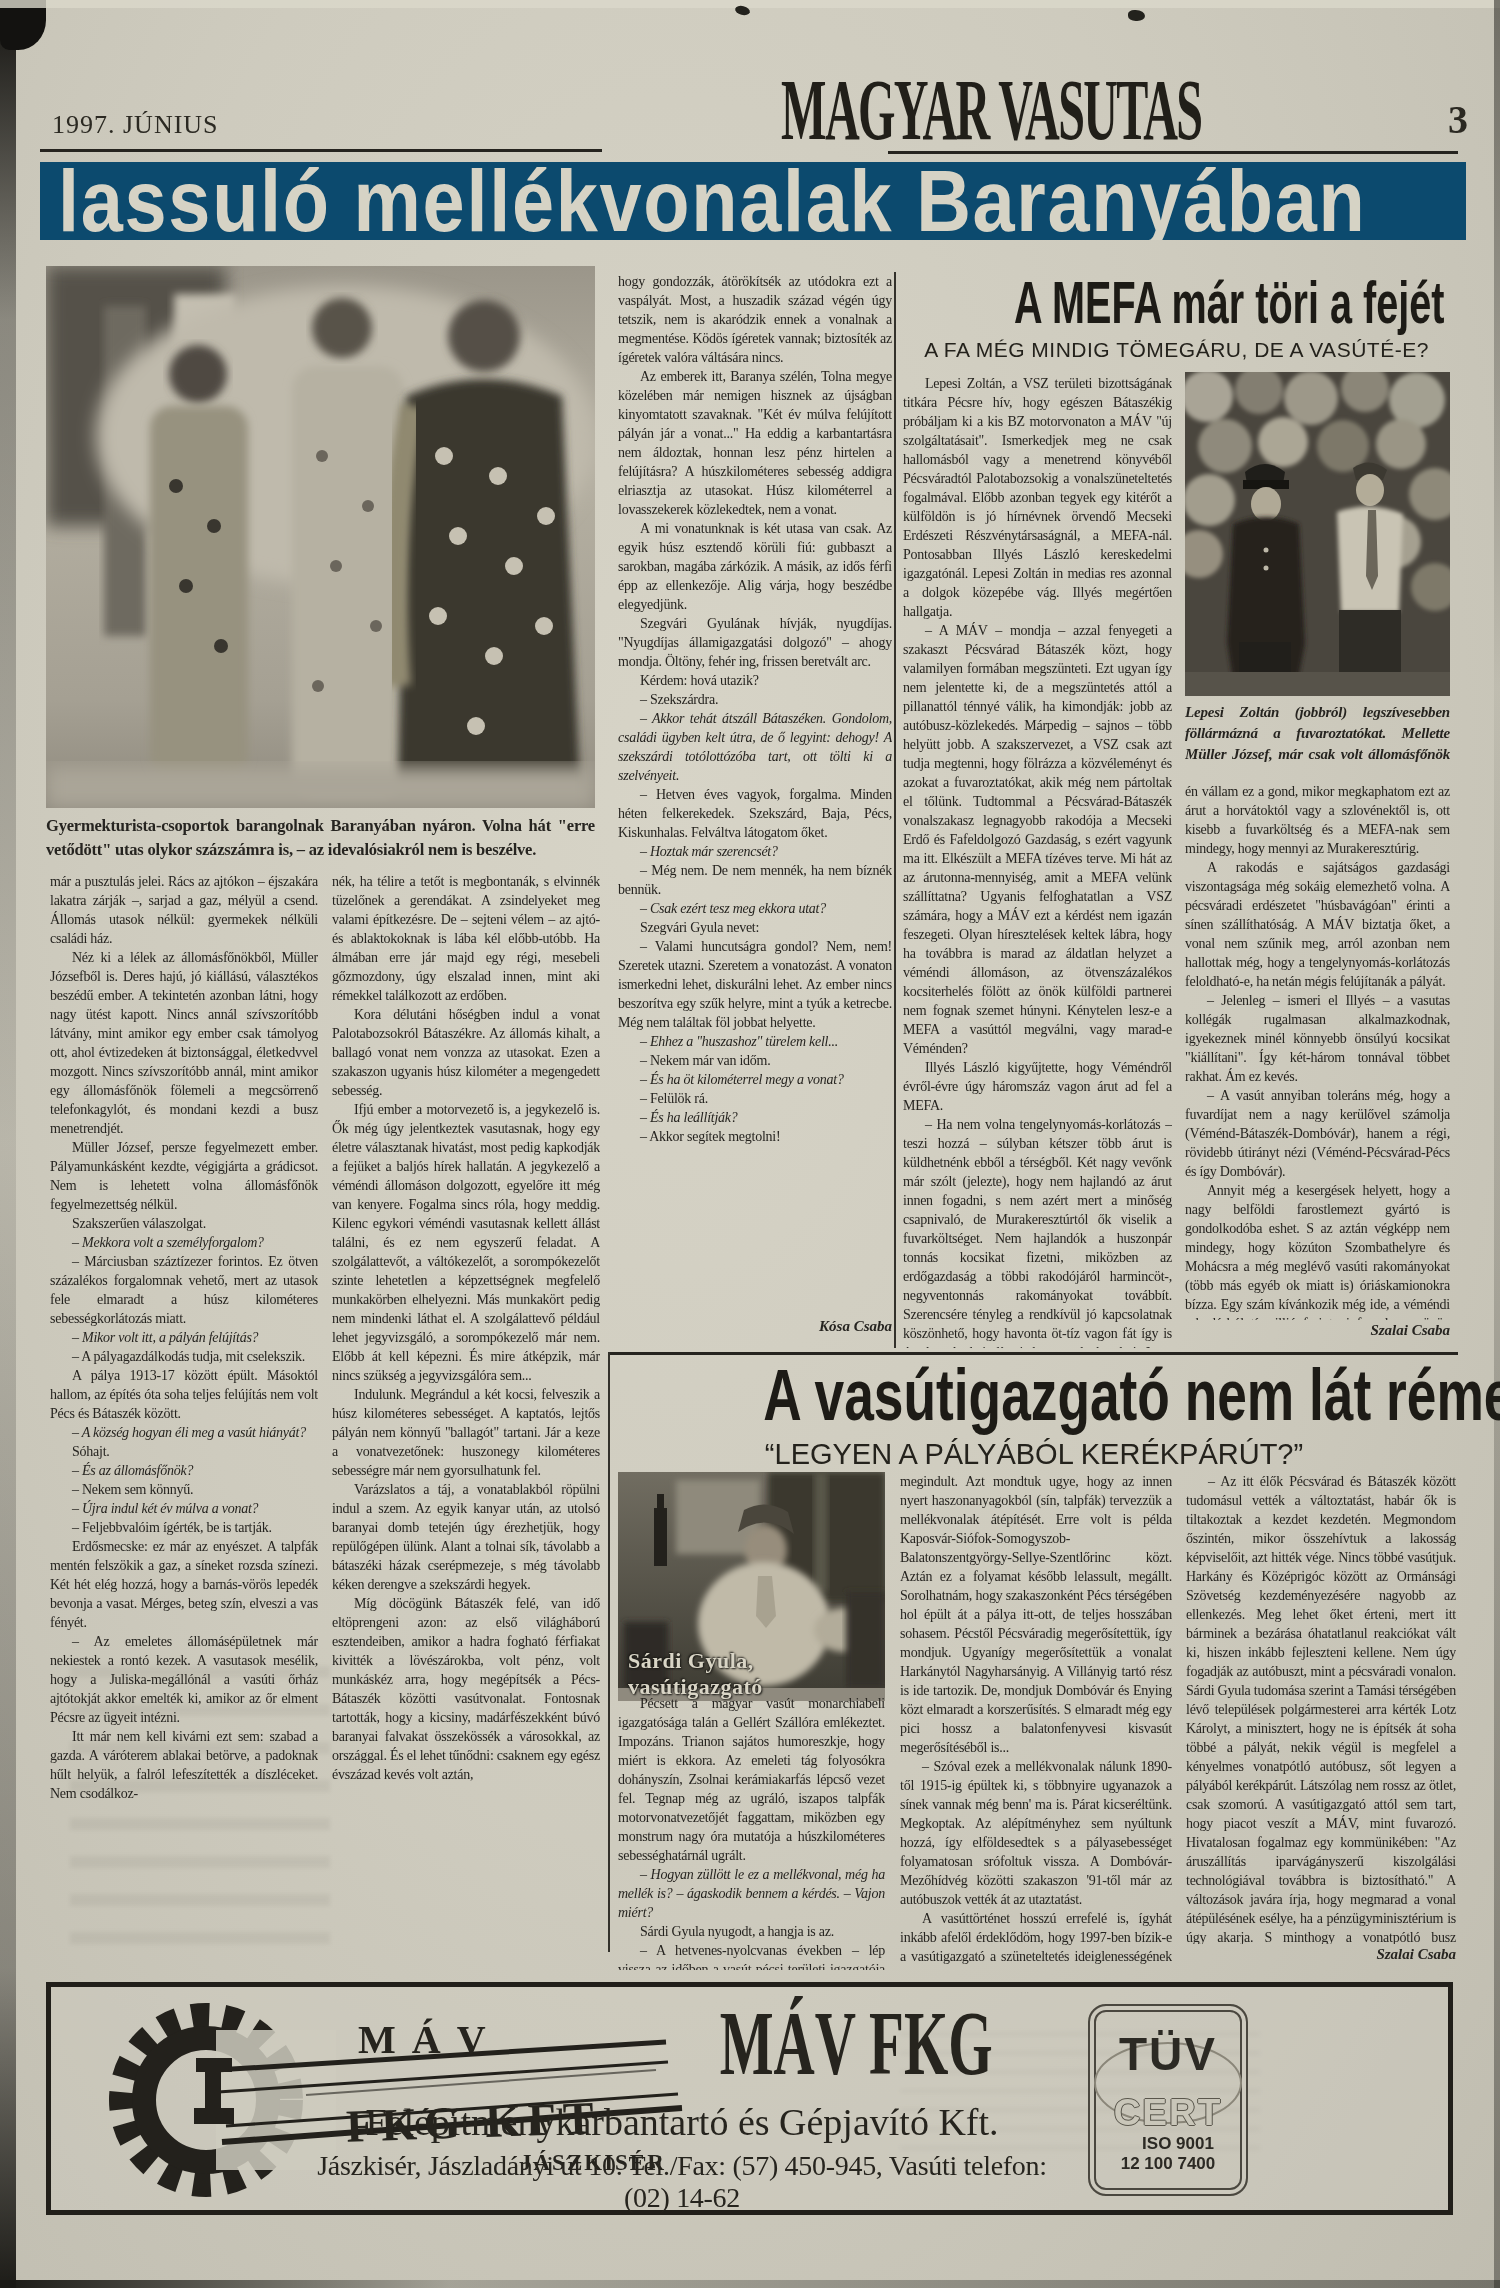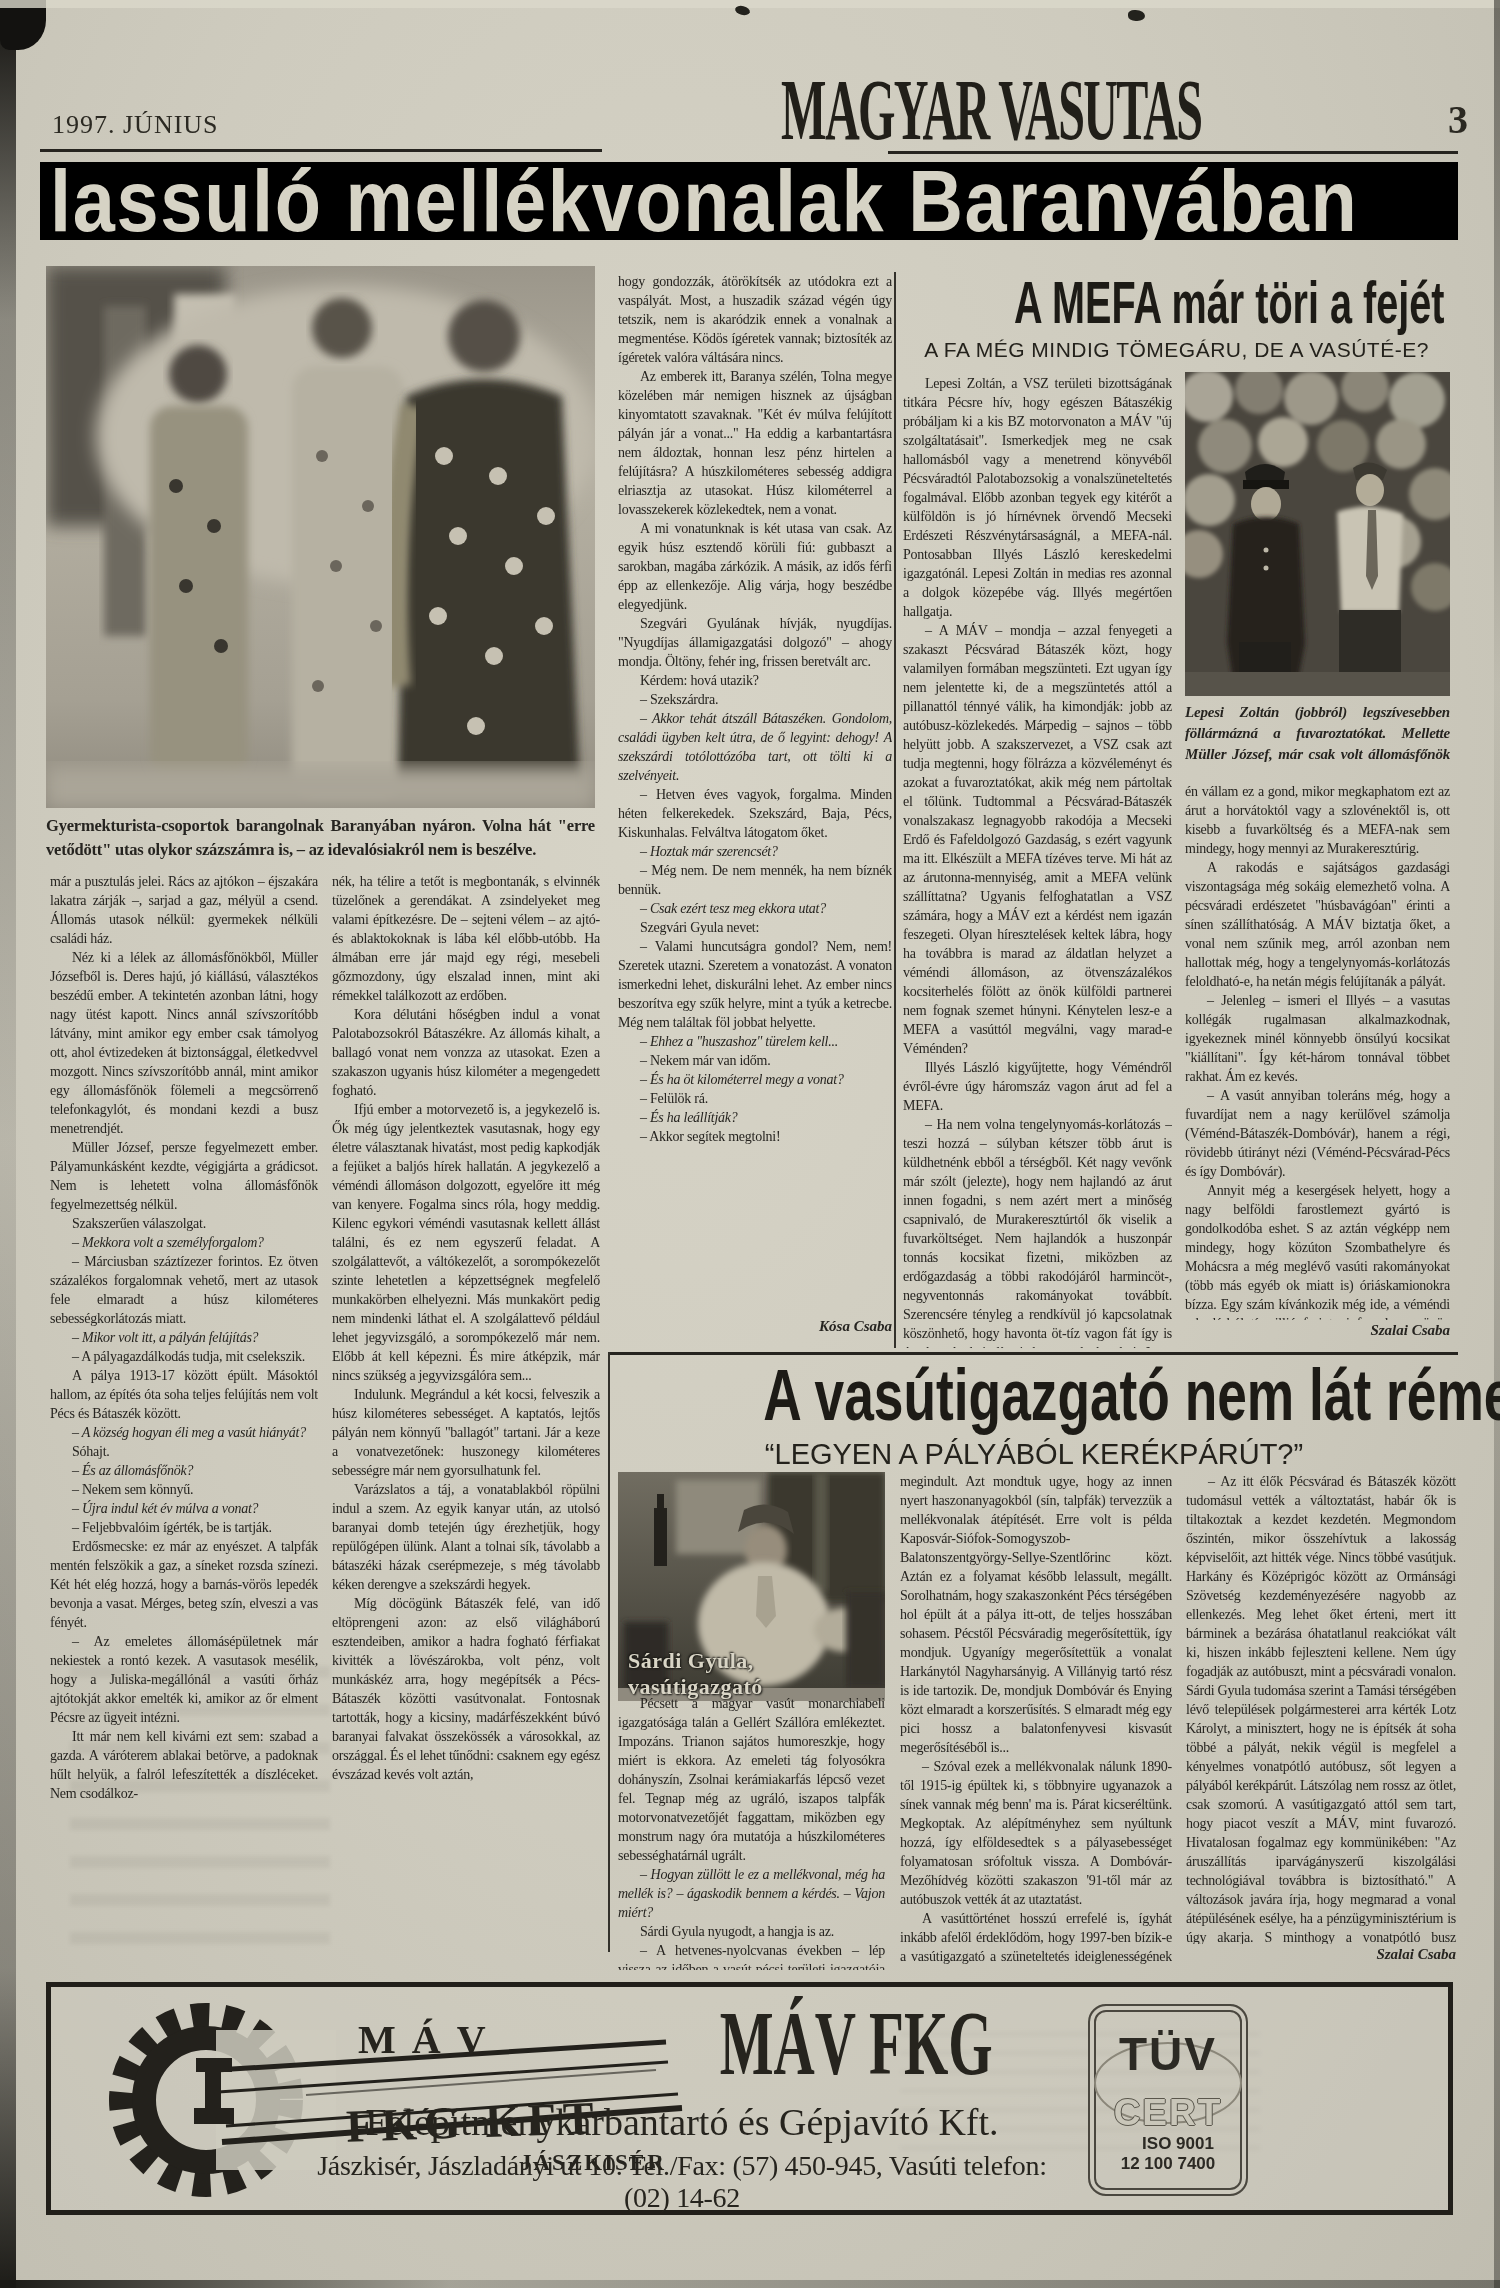--- a/index.html
+++ b/index.html
@@ -8,21 +8,21 @@
        font-family:"Liberation Serif","DejaVu Serif",serif;color:#262420;}
   .abs{position:absolute;}
   
   .date{font-size:26px;letter-spacing:1px;color:#2b2922;}
   .masthead{font-weight:bold;font-size:86px;line-height:80px;white-space:nowrap;
             transform:scaleX(.56);transform-origin:center;letter-spacing:-3px;color:#211f19;}
   .pagenum{font-size:40px;font-weight:bold;color:#2b2922;}
   .hrule{background:#26241f;height:3px;}
   .vrule{background:#33312b;width:2px;}
   
-  .banner{background:#000000;overflow:hidden;}
+  .banner{background:#0c4a6e;overflow:hidden;padding-left:8px;}
   .banner span{display:inline-block;font-family:"Liberation Sans","DejaVu Sans",sans-serif;
      font-weight:bold;font-size:88px;line-height:78px;color:#d6d3c5;white-space:nowrap;
      transform:scaleX(.86);transform-origin:left center;letter-spacing:2px;margin-left:10px;}
   
   .col{font-size:14px;line-height:19px;letter-spacing:-.25px;text-align:justify;overflow:hidden;}
   .col p.para{margin:0;text-indent:22px;}
   .col p.f{text-indent:0;}
   .col p.q{font-style:italic;}
   .byline{font-weight:bold;font-style:italic;font-size:15px;text-align:right;padding-right:8px;}
   .cap{font-weight:bold;text-align:justify;letter-spacing:-.2px;}
@@ -161,21 +161,21 @@
     <p class="para q">– És az állomásfőnök?</p>
     <p class="para ">– Nekem sem könnyű.</p>
     <p class="para q">– Újra indul két év múlva a vonat?</p>
     <p class="para ">– Feljebbvalóim ígérték, be is tartják.</p>
     <p class="para ">Erdősmecske: ez már az enyészet. A talpfák mentén felszökik a gaz, a síneket rozsda színezi. Két hét elég hozzá, hogy a barnás-vörös lepedék bevonja a vasat. Mérges, beteg szín, elveszi a vas fényét.</p>
     <p class="para ">– Az emeletes állomásépületnek már nekiestek a rontó kezek. A vasutasok mesélik, hogy a Juliska-megállónál a vasúti őrház ajtótokját akkor emelték ki, amikor az őr elment Pécsre az ügyeit intézni.</p>
     <p class="para ">Itt már nem kell kivárni ezt sem: szabad a gazda. A váróterem ablakai betörve, a padoknak hűlt helyük, a falról lefeszítették a díszléceket. Nem csodálkoz-</p>
   </div>
 <div class="abs col" style="left:332px;top:872px;width:268px;height:1092px;">
     <p class="para f">nék, ha télire a tetőt is megbontanák, s elvinnék tüzelőnek a gerendákat. A zsindelyeket meg valami építkezésre. De – sejteni vélem – az ajtó- és ablaktokoknak is lába kél előbb-utóbb. Ha álmában erre jár majd egy régi, mesebeli gőzmozdony, úgy elszalad innen, mint aki rémekkel találkozott az erdőben.</p>
-    <p class="para ">Kora délutáni hőségben indul a vonat Palotabozsokról Bátaszékre. Az állomás kihalt, a ballagó vonat nem vonzza az utasokat. Ezen a szakaszon ugyanis húsz kilométer a megengedett fogható.</p>
+    <p class="para ">Kora délutáni hőségben indul a vonat Palotabozsokról Bátaszékre. Az állomás kihalt, a ballagó vonat nem vonzza az utasokat. Ezen a szakaszon ugyanis húsz kilométer a megengedett sebesség.</p>
     <p class="para ">Ifjú ember a motorvezető is, a jegykezelő is. Ők még úgy jelentkeztek vasutasnak, hogy egy életre választanak hivatást, most pedig kapkodják a fejüket a baljós hírek hallatán. A jegykezelő a véméndi állomáson dolgozott, egyelőre itt még van kenyere. Fogalma sincs róla, hogy meddig. Kilenc egykori véméndi vasutasnak kellett állást találni, és ez nem egyszerű feladat. A szolgálattevőt, a váltókezelőt, a sorompókezelőt szinte lehetetlen a képzettségnek megfelelő munkakörben elhelyezni. Más munkakört pedig nem mindenki láthat el. A szolgálattevő például lehet jegyvizsgáló, a sorompókezelő már nem. Előbb át kell képezni. És mire átképzik, már nincs szükség a jegyvizsgálóra sem...</p>
     <p class="para ">Indulunk. Megrándul a két kocsi, felveszik a húsz kilométeres sebességet. A kaptatós, lejtős pályán nem könnyű "ballagót" tartani. Jár a keze a vonatvezetőnek: huszonegy kilométeres sebességre már nem gyorsulhatunk fel.</p>
     <p class="para ">Varázslatos a táj, a vonatablakból röpülni indul a szem. Az egyik kanyar után, az utolsó baranyai domb tetején úgy érezhetjük, hogy repülőgépen ülünk. Alant a tolnai sík, távolabb a bátaszéki házak cserépmezeje, s még távolabb kéken derengve a szekszárdi hegyek.</p>
     <p class="para ">Míg döcögünk Bátaszék felé, van idő eltöprengeni azon: az első világháború esztendeiben, amikor a hadra fogható férfiakat kivitték a lövészárokba, volt pénz, volt munkáskéz arra, hogy megépítsék a Pécs-Bátaszék közötti vasútvonalat. Fontosnak tartották, hogy a kicsiny, madárfészekként búvó baranyai falvakat összekössék a városokkal, az országgal. És el lehet tűnődni: csaknem egy egész évszázad kevés volt aztán,</p>
   </div>
 <div class="abs col" style="left:618px;top:272px;width:274px;height:1044px;">
     <p class="para f">hogy gondozzák, átörökítsék az utódokra ezt a vaspályát. Most, a huszadik század végén úgy tetszik, nem is akaródzik ennek a vonalnak a megmentése. Ködös ígéretek vannak; biztosíték az ígéretek valóra váltására nincs.</p>
     <p class="para ">Az emberek itt, Baranya szélén, Tolna megye közelében már nemigen hisznek az újságban kinyomtatott szavaknak. "Két év múlva felújított pályán jár a vonat..." Ha eddig a karbantartásra nem áldoztak, honnan lesz pénz hirtelen a felújításra? A húszkilométeres sebesség addigra elriasztja az utasokat. Húsz kilométerrel a lovasszekerek közlekedtek, nem a vonat.</p>
     <p class="para ">A mi vonatunknak is két utasa van csak. Az egyik húsz esztendő körüli fiú: gubbaszt a sarokban, magába zárkózik. A másik, az idős férfi épp az ellenkezője. Alig várja, hogy beszédbe elegyedjünk.</p>
     <p class="para ">Szegvári Gyulának hívják, nyugdíjas. "Nyugdíjas államigazgatási dolgozó" – ahogy mondja. Öltöny, fehér ing, frissen beretvált arc.</p>

